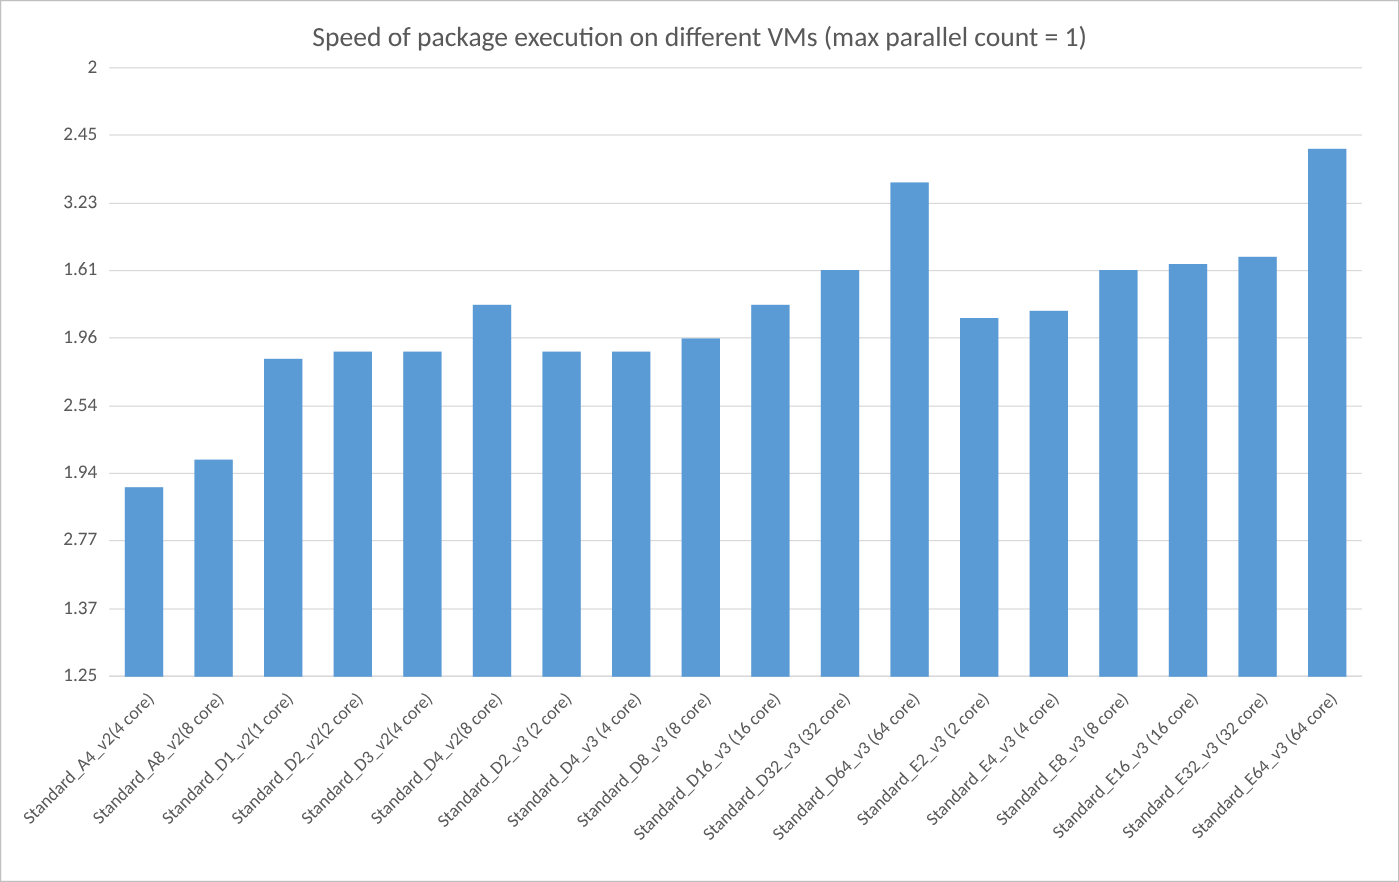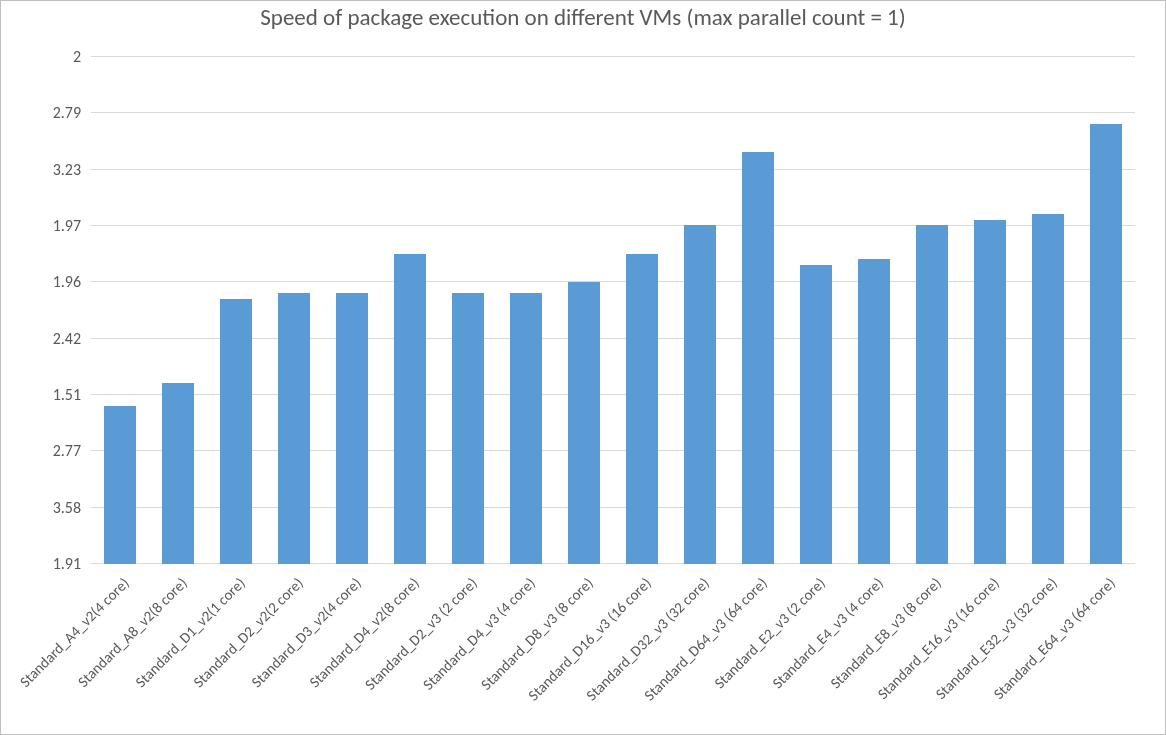--- a/index.html
+++ b/index.html
@@ -13,21 +13,21 @@
     width: 1166px;
     height: 735px;
     border: 1px solid #bfbfbf;
     position: relative;
     background: #fff;
   }
   .chart-title {
     text-align: center;
     font-size: 23px;
     color: #595959;
-    padding-top: 2px;
+    padding-top: 16px;
     padding-bottom: 6px;
     font-weight: normal;
   }
   .plot-wrap {
     position: absolute;
     top: 55px;
     bottom: 170px;
     left: 90px;
     right: 30px;
   }
@@ -93,37 +93,37 @@
 </style>
 </head>
 <body>
 
 <div class="chart-container">
   <div class="chart-title">Speed of package execution on different VMs (max parallel count = 1)</div>
 
   <div class="plot-wrap">
     <div class="plot-area" id="plot-area">
         <div class="gridline" style="top: 100%;"></div>
-        <div class="y-tick-label" style="top: 100%;">1.91</div>
+        <div class="y-tick-label" style="top: 100%;">1.25</div>
         <div class="gridline" style="top: 88.8889%;"></div>
-        <div class="y-tick-label" style="top: 88.8889%;">3.58</div>
+        <div class="y-tick-label" style="top: 88.8889%;">1.37</div>
         <div class="gridline" style="top: 77.7778%;"></div>
         <div class="y-tick-label" style="top: 77.7778%;">2.77</div>
         <div class="gridline" style="top: 66.6667%;"></div>
-        <div class="y-tick-label" style="top: 66.6667%;">1.51</div>
+        <div class="y-tick-label" style="top: 66.6667%;">1.94</div>
         <div class="gridline" style="top: 55.5556%;"></div>
-        <div class="y-tick-label" style="top: 55.5556%;">2.42</div>
+        <div class="y-tick-label" style="top: 55.5556%;">2.54</div>
         <div class="gridline" style="top: 44.4444%;"></div>
         <div class="y-tick-label" style="top: 44.4444%; margin-left: 41px;">1.96</div>
         <div class="gridline" style="top: 33.3333%;"></div>
-        <div class="y-tick-label" style="top: 33.3333%;">1.97</div>
+        <div class="y-tick-label" style="top: 33.3333%;">1.61</div>
         <div class="gridline" style="top: 22.2222%;"></div>
         <div class="y-tick-label" style="top: 22.2222%;">3.23</div>
         <div class="gridline" style="top: 11.1111%;"></div>
-        <div class="y-tick-label" style="top: 11.1111%;">2.79</div>
+        <div class="y-tick-label" style="top: 11.1111%;">2.45</div>
         <div class="gridline" style="top: 0%;"></div>
         <div class="y-tick-label" style="top: 0%;">2</div>
       </div>
     <div class="bars" id="bars">
         <div class="bar-slot">
           <div class="bar" title="Standard_A4_v2(4 core): 1.938" style="height: 31.1111%; background: rgb(91, 155, 213);"></div>
         </div>
         <div class="bar-slot">
           <div class="bar" title="Standard_A8_v2(8 core): 1.942" style="height: 35.5556%; background: rgb(91, 155, 213);"></div>
         </div>

